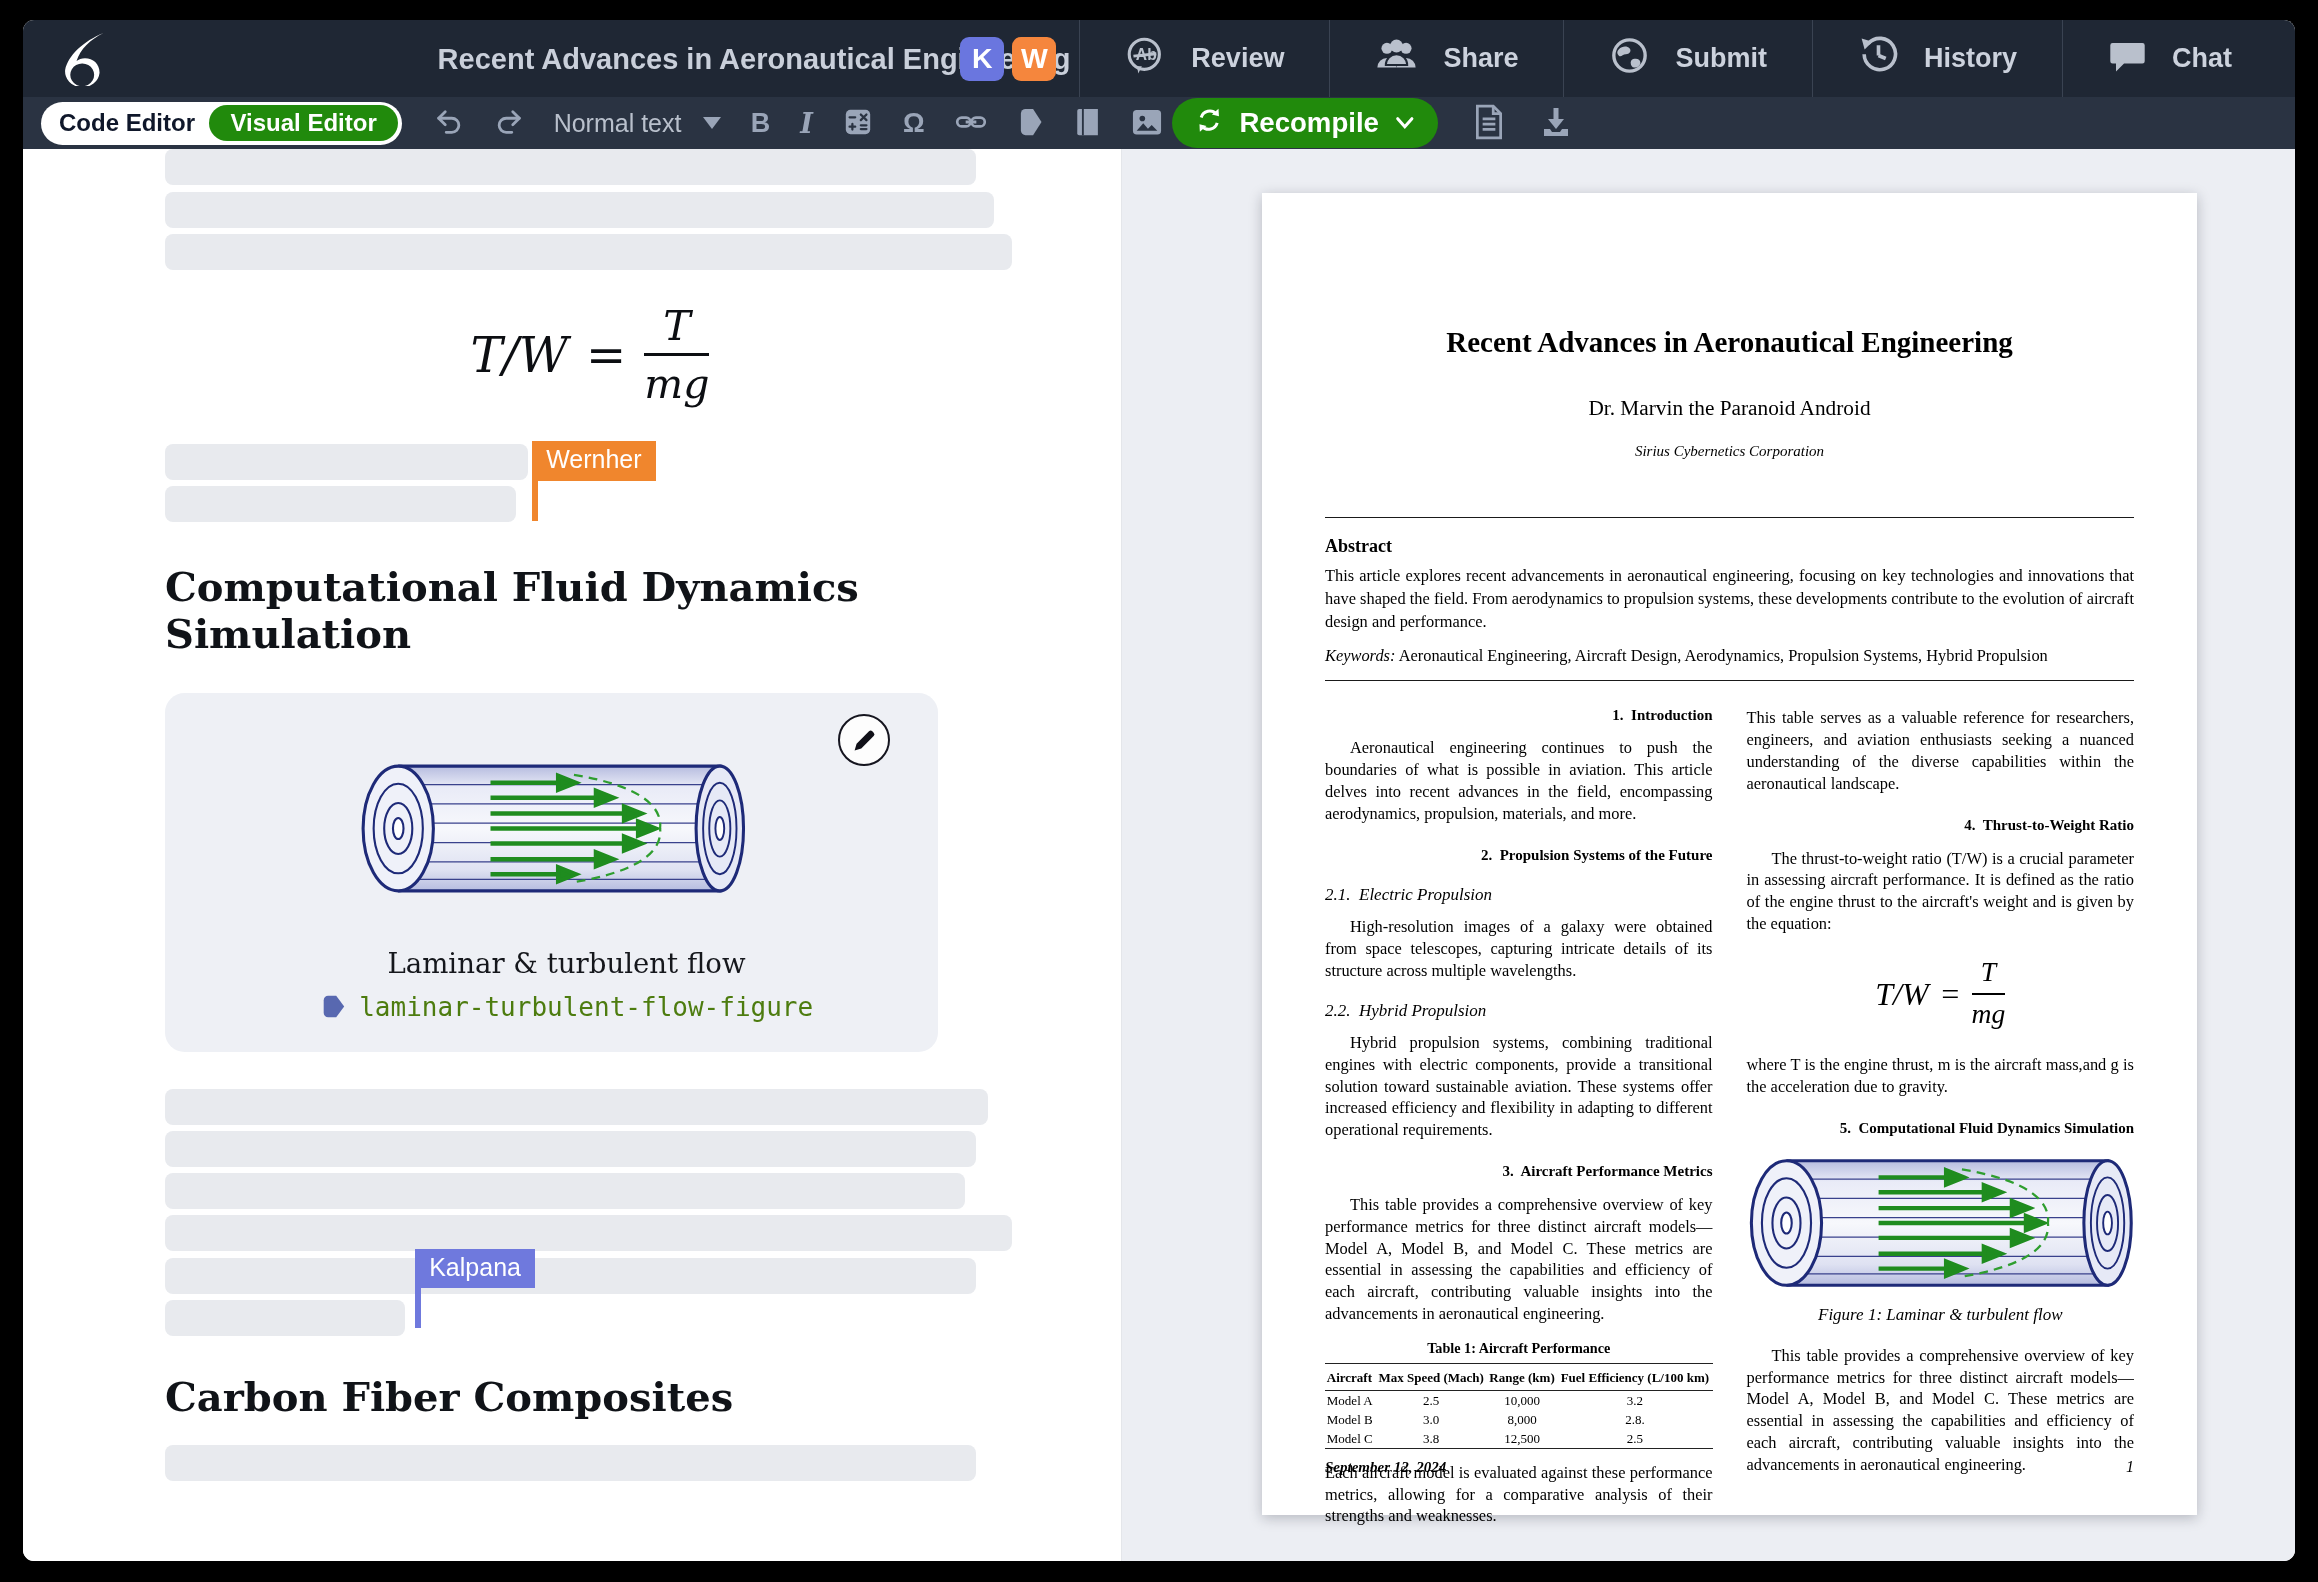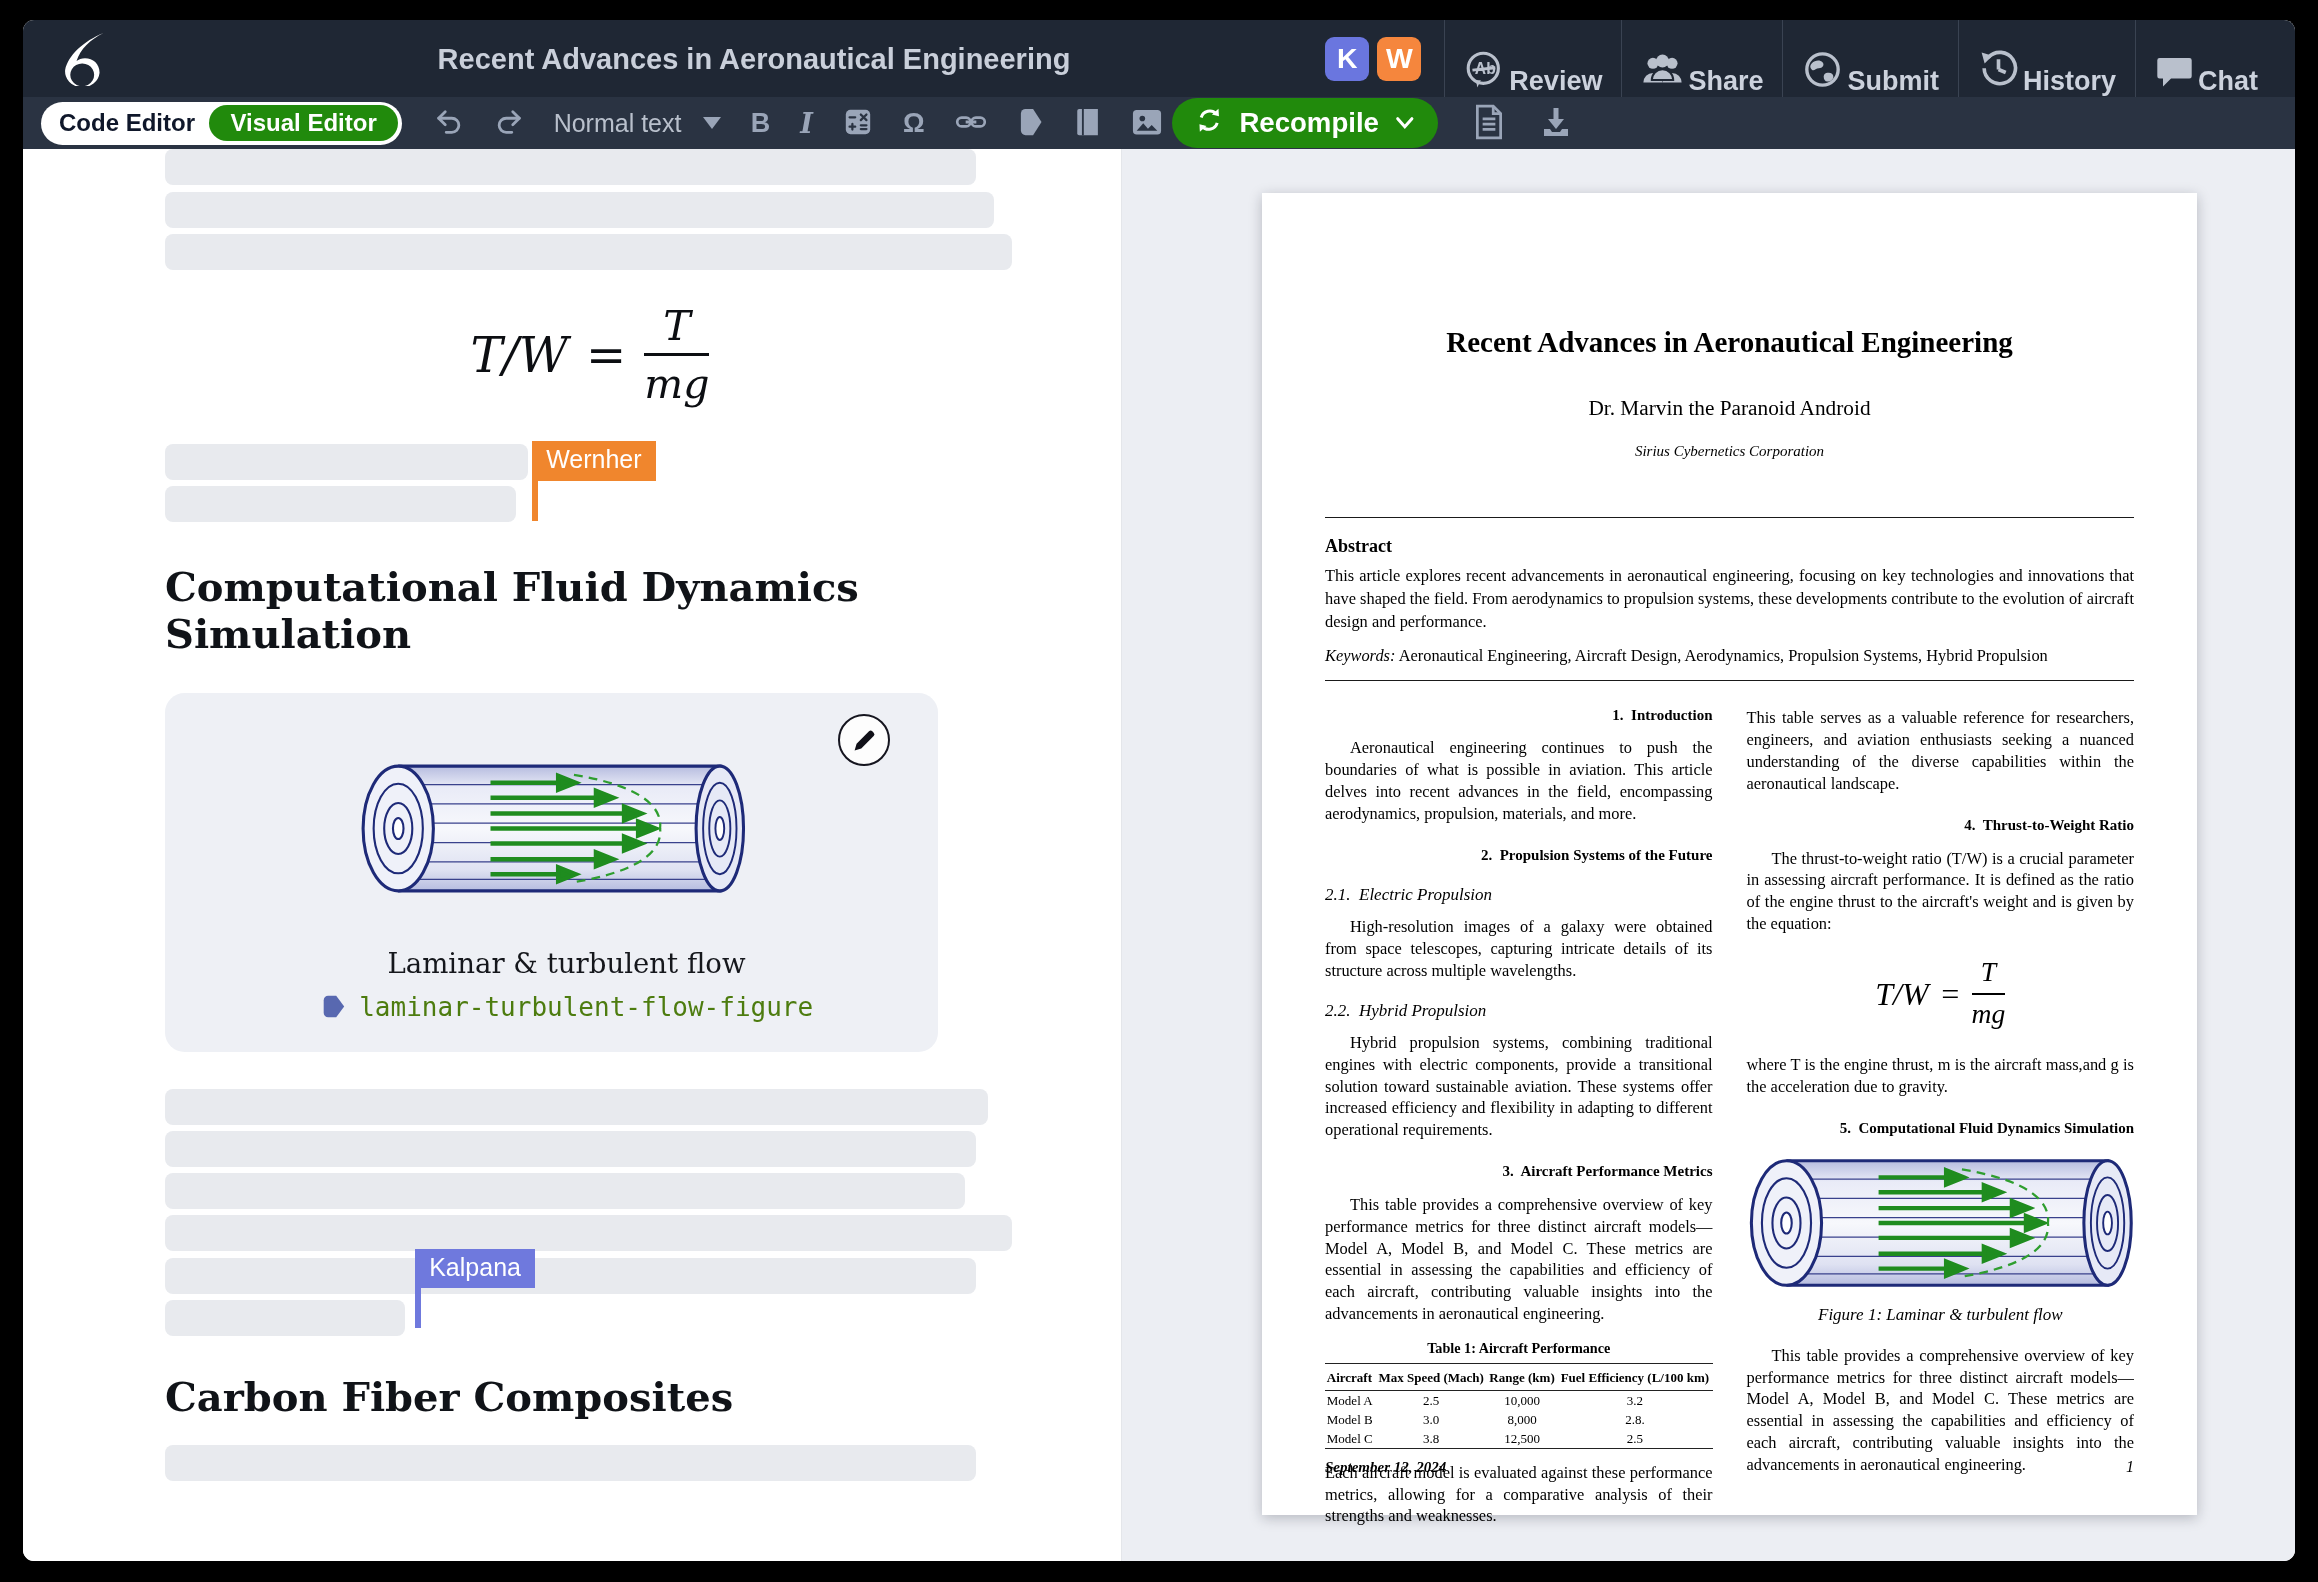--- a/index.html
+++ b/index.html
@@ -12,21 +12,21 @@
   
   .titlebar { height:77px; background:#1f2734; position:relative; flex:0 0 auto;
               display:flex; align-items:center; }
   .logo { position:absolute; left:39px; top:12.4px; }
   .app-title { position:absolute; left:731px; top:50%; transform:translate(-50%,-50%);
                color:#c9cfda; font-size:29px; font-weight:bold; white-space:nowrap; }
   .tb-right { position:absolute; right:18px; top:0; height:100%; display:flex; align-items:stretch; }
   .avatars { display:flex; align-items:center; gap:8px; margin-right:23px; }
   .avatar { width:44px; height:44px; border-radius:9px; color:#fff; font-weight:bold;
             font-size:28.4px; display:flex; align-items:center; justify-content:center; }
-  .menu-item { display:flex; align-items:flex-end; gap:4px; padding:0 19px;
+  .menu-item { display:flex; align-items:center; gap:25px; padding:0 45px;
                border-left:0.9px solid #3a4352; color:#ccd2dd; font-size:27px; font-weight:bold;
                cursor:pointer; }
   .menu-item svg { color:#b9c0cc; }
 
   
   .toolbar { height:52px; background:#2a3342; position:relative; flex:0 0 auto;
              display:flex; align-items:center; }
   .toggle { margin-left:18px; background:#fff; border-radius:888px; height:43px;
             display:flex; align-items:center; padding:0 3.6px 0 18px; gap:14.2px; }
   .toggle-code { color:#0f172a; font-weight:bold; font-size:24px; }

